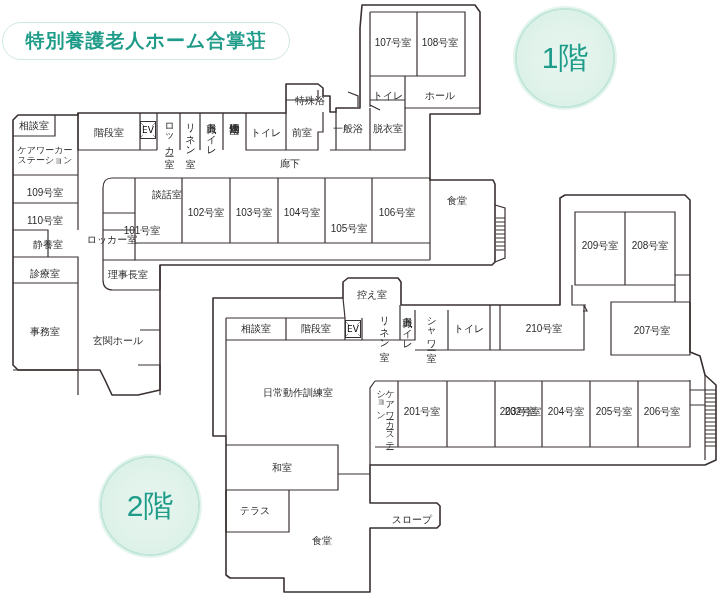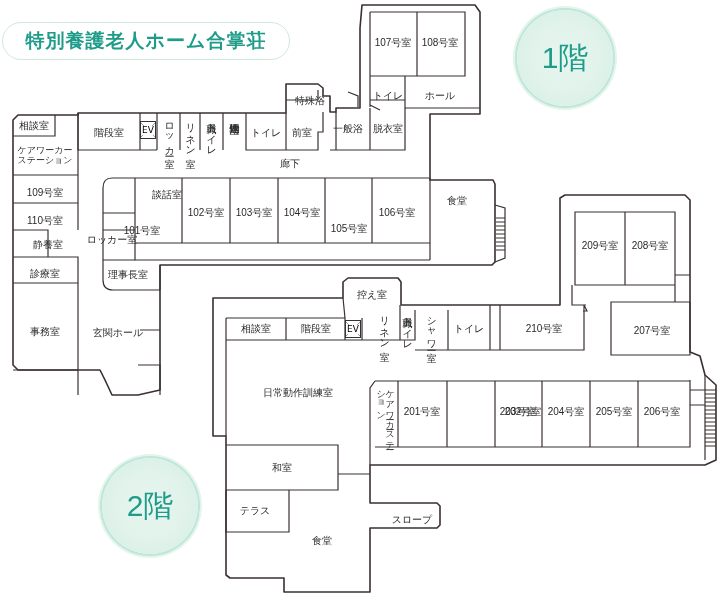--- a/index.html
+++ b/index.html
@@ -85,21 +85,21 @@
 <div class="lbl" style="left:290px;top:164px;text-align:center;">廊下</div>
 <div class="lbl" style="left:45px;top:155px;font-size:9px;white-space:normal;width:60px;text-align:center;line-height:10px;">ケアワーカーステーション</div>
 <div class="lbl" style="left:45px;top:193px;">109号室</div>
 <div class="lbl" style="left:45px;top:221px;">110号室</div>
 <div class="lbl" style="left:30px;top:245px;padding-left:36px;">静養室</div>
 <div class="lbl" style="left:45px;top:274px;">診療室</div>
 <div class="lbl" style="left:45px;top:332px;">事務室</div>
 <div class="lbl" style="left:119px;top:195px;margin-left:48px;">談話室</div>
 <div class="lbl" style="left:112px;top:240px;">ロッカー室</div>
 <div class="lbl" style="left:128px;top:275px;">理事長室</div>
-<div class="lbl" style="left:118px;top:333px;text-align:center;">玄関ホール</div>
+<div class="lbl" style="left:118px;top:341px;text-align:center;">玄関ホール</div>
 <div class="lbl" style="left:142px;top:213px;margin-top:18px;">101号室</div>
 <div class="lbl" style="left:206px;top:213px;">102号室</div>
 <div class="lbl" style="left:254px;top:213px;">103号室</div>
 <div class="lbl" style="left:302px;top:213px;">104号室</div>
 <div class="lbl" style="left:349px;top:213px;margin-top:16px;">105号室</div>
 <div class="lbl" style="left:397px;top:213px;">106号室</div>
 <div class="lbl" style="left:457px;top:201px;">食堂</div>
 
 <div class="lbl" style="left:372px;top:295px;">控え室</div>
 <div class="lbl" style="left:256px;top:329px;">相談室</div>

